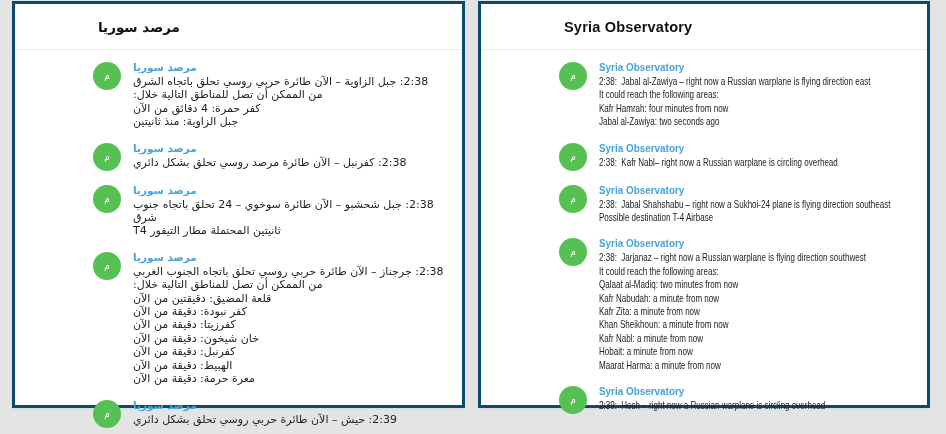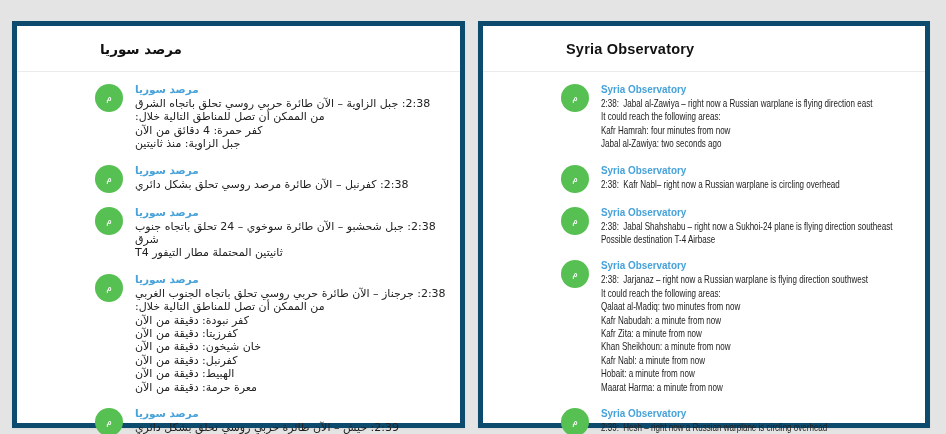--- a/index.html
+++ b/index.html
@@ -5,24 +5,24 @@
   * { margin: 0; padding: 0; box-sizing: border-box; }
   html, body { width: 946px; height: 434px; }
   body {
     background: #e4e4e4;
     font-family: "Liberation Sans", sans-serif;
     position: relative;
     overflow: hidden;
   }
   .panel {
     position: absolute;
-    top: 21px;
+    top: 1px;
     height: 407px;
     background: #ffffff;
-    border: 5px solid #0c4a6e;
+    border: 3px solid #0c4a6e;
     box-shadow: 0 1px 2px rgba(0,0,0,0.06);
   }
   .panel.left  { left: 12px;  width: 453px; }
   .panel.right { left: 478px; width: 452px; }
   .panel-header {
     height: 46px;
     border-bottom: 1px solid #ebebeb;
     display: flex;
     align-items: center;
     padding-left: 83px;
@@ -151,20 +151,21 @@
 
     <div class="msg">
       <div class="avatar">
           <span>م</span>
         </div>
       <div class="msg-content">
         <div class="sender">مرصد سوريا</div>
         <div class="msg-lines">
           <div class="msg-line">2:38: جرجناز – الآن طائرة حربي روسي تحلق باتجاه الجنوب الغربي</div>
           <div class="msg-line">من الممكن أن تصل للمناطق التالية خلال:</div>
+          <div class="msg-line">قلعة المضيق: دقيقتين من الآن</div>
           <div class="msg-line">كفر نبودة: دقيقة من الآن</div>
           <div class="msg-line">كفرزيتا: دقيقة من الآن</div>
           <div class="msg-line">خان شيخون: دقيقة من الآن</div>
           <div class="msg-line">كفرنبل: دقيقة من الآن</div>
           <div class="msg-line">الهبيط: دقيقة من الآن</div>
           <div class="msg-line">معرة حرمة: دقيقة من الآن</div>
         </div>
       </div>
     </div>
 

